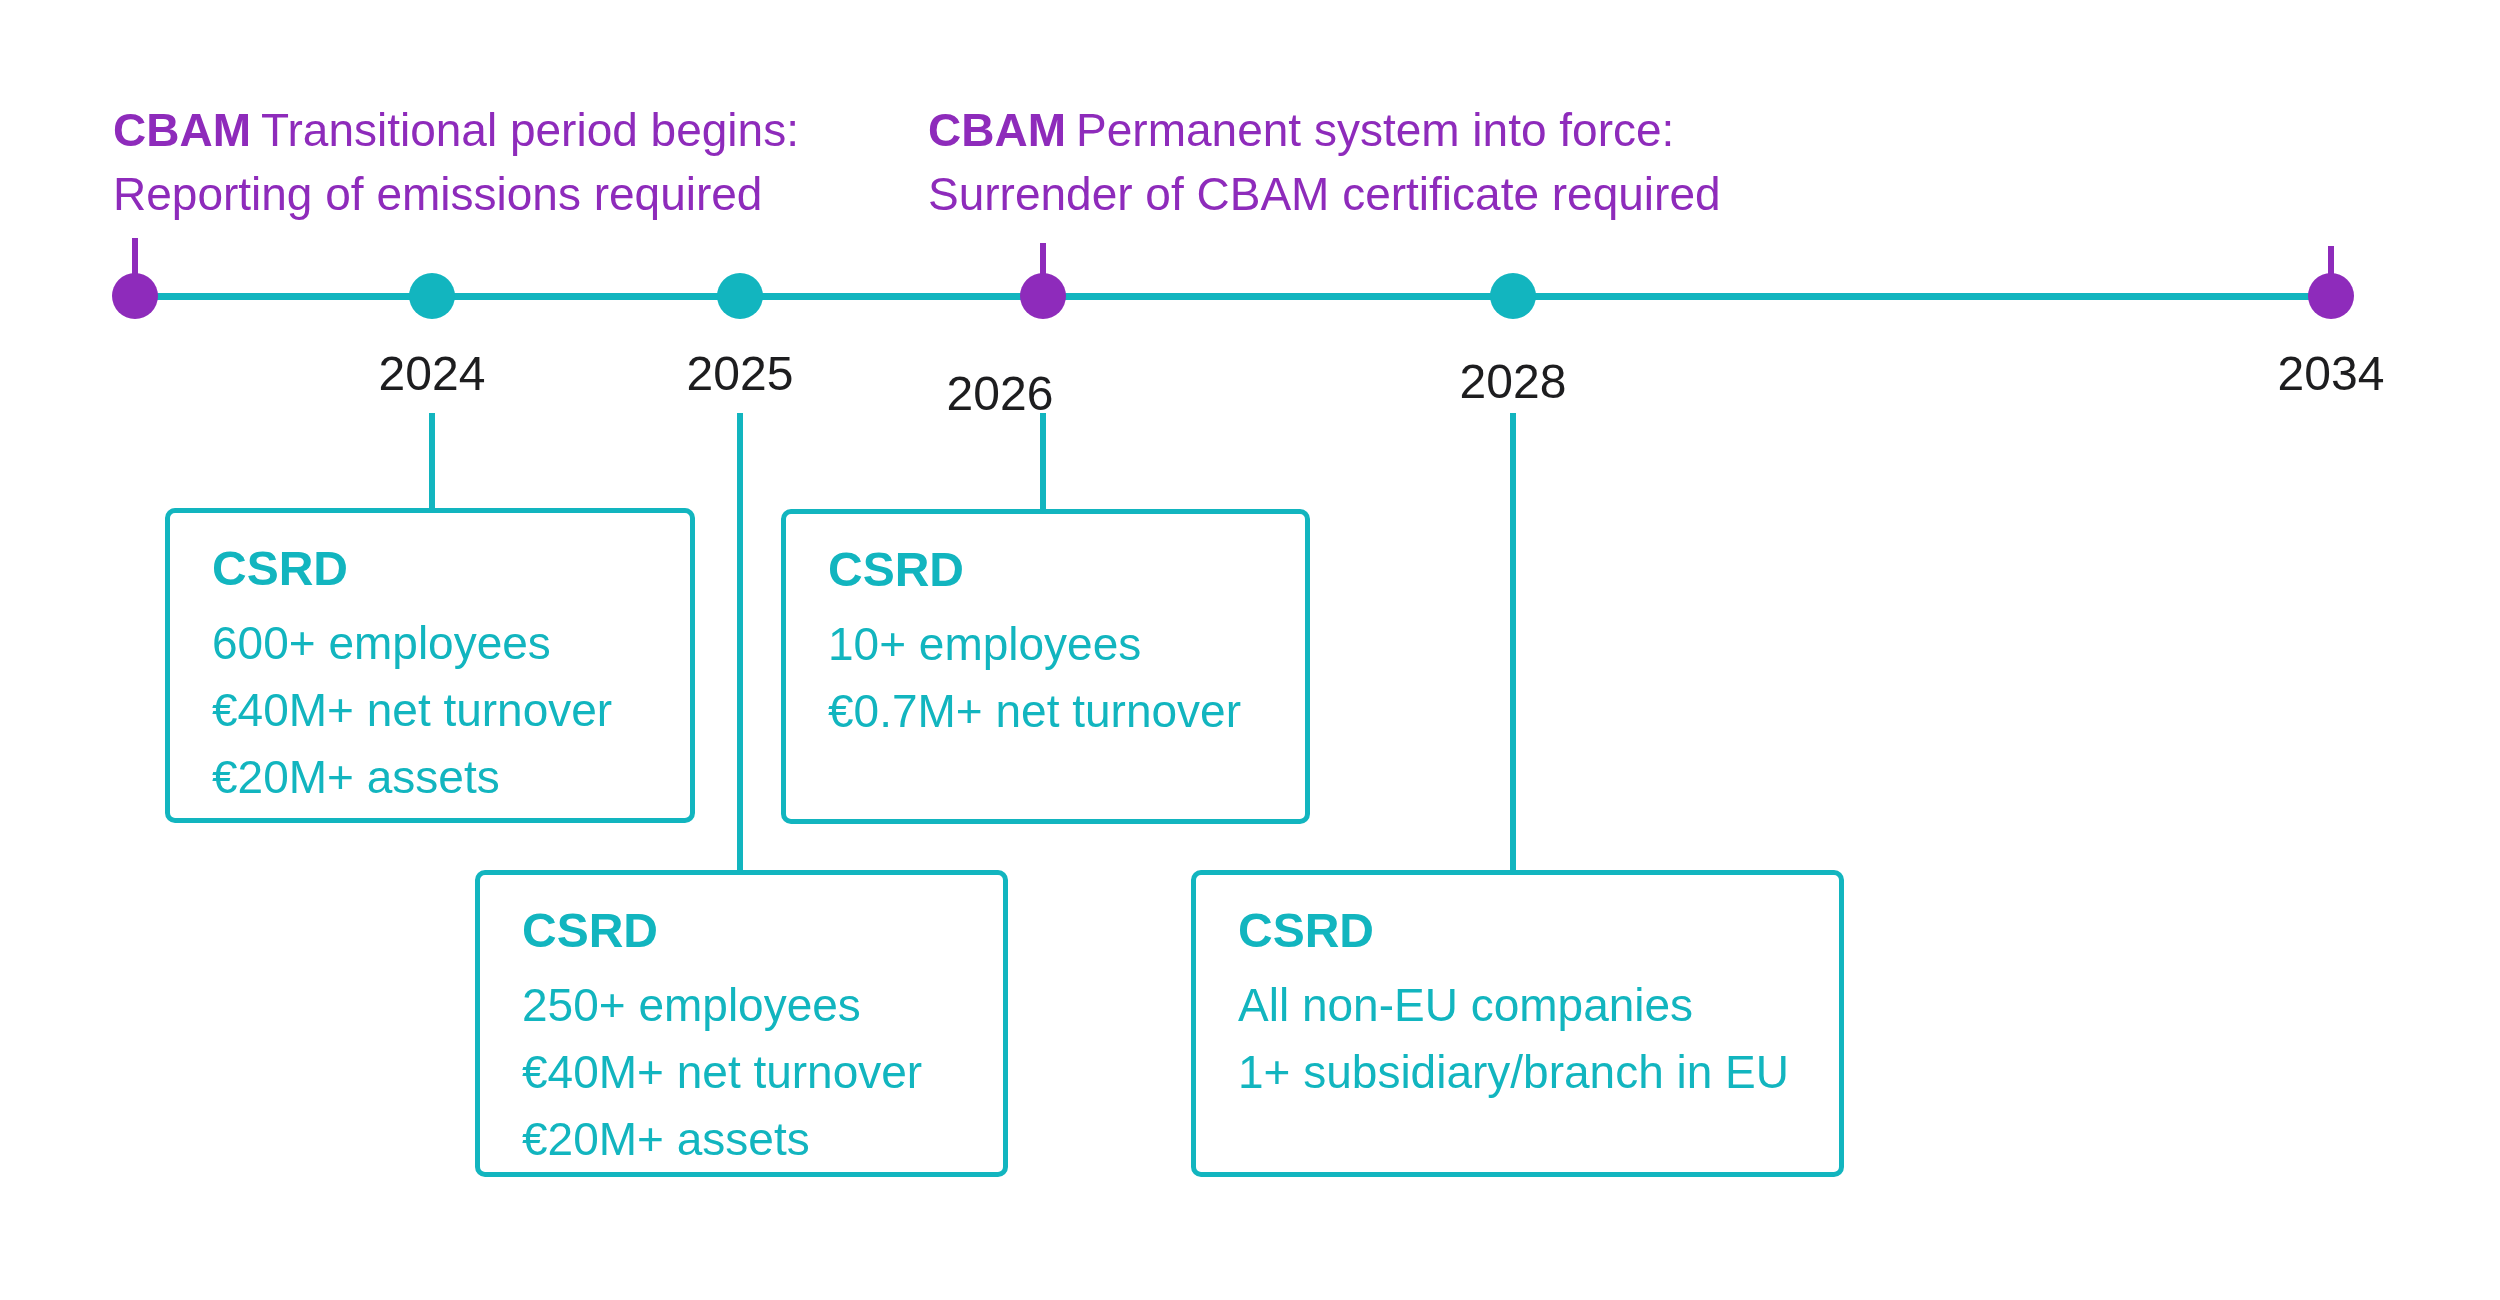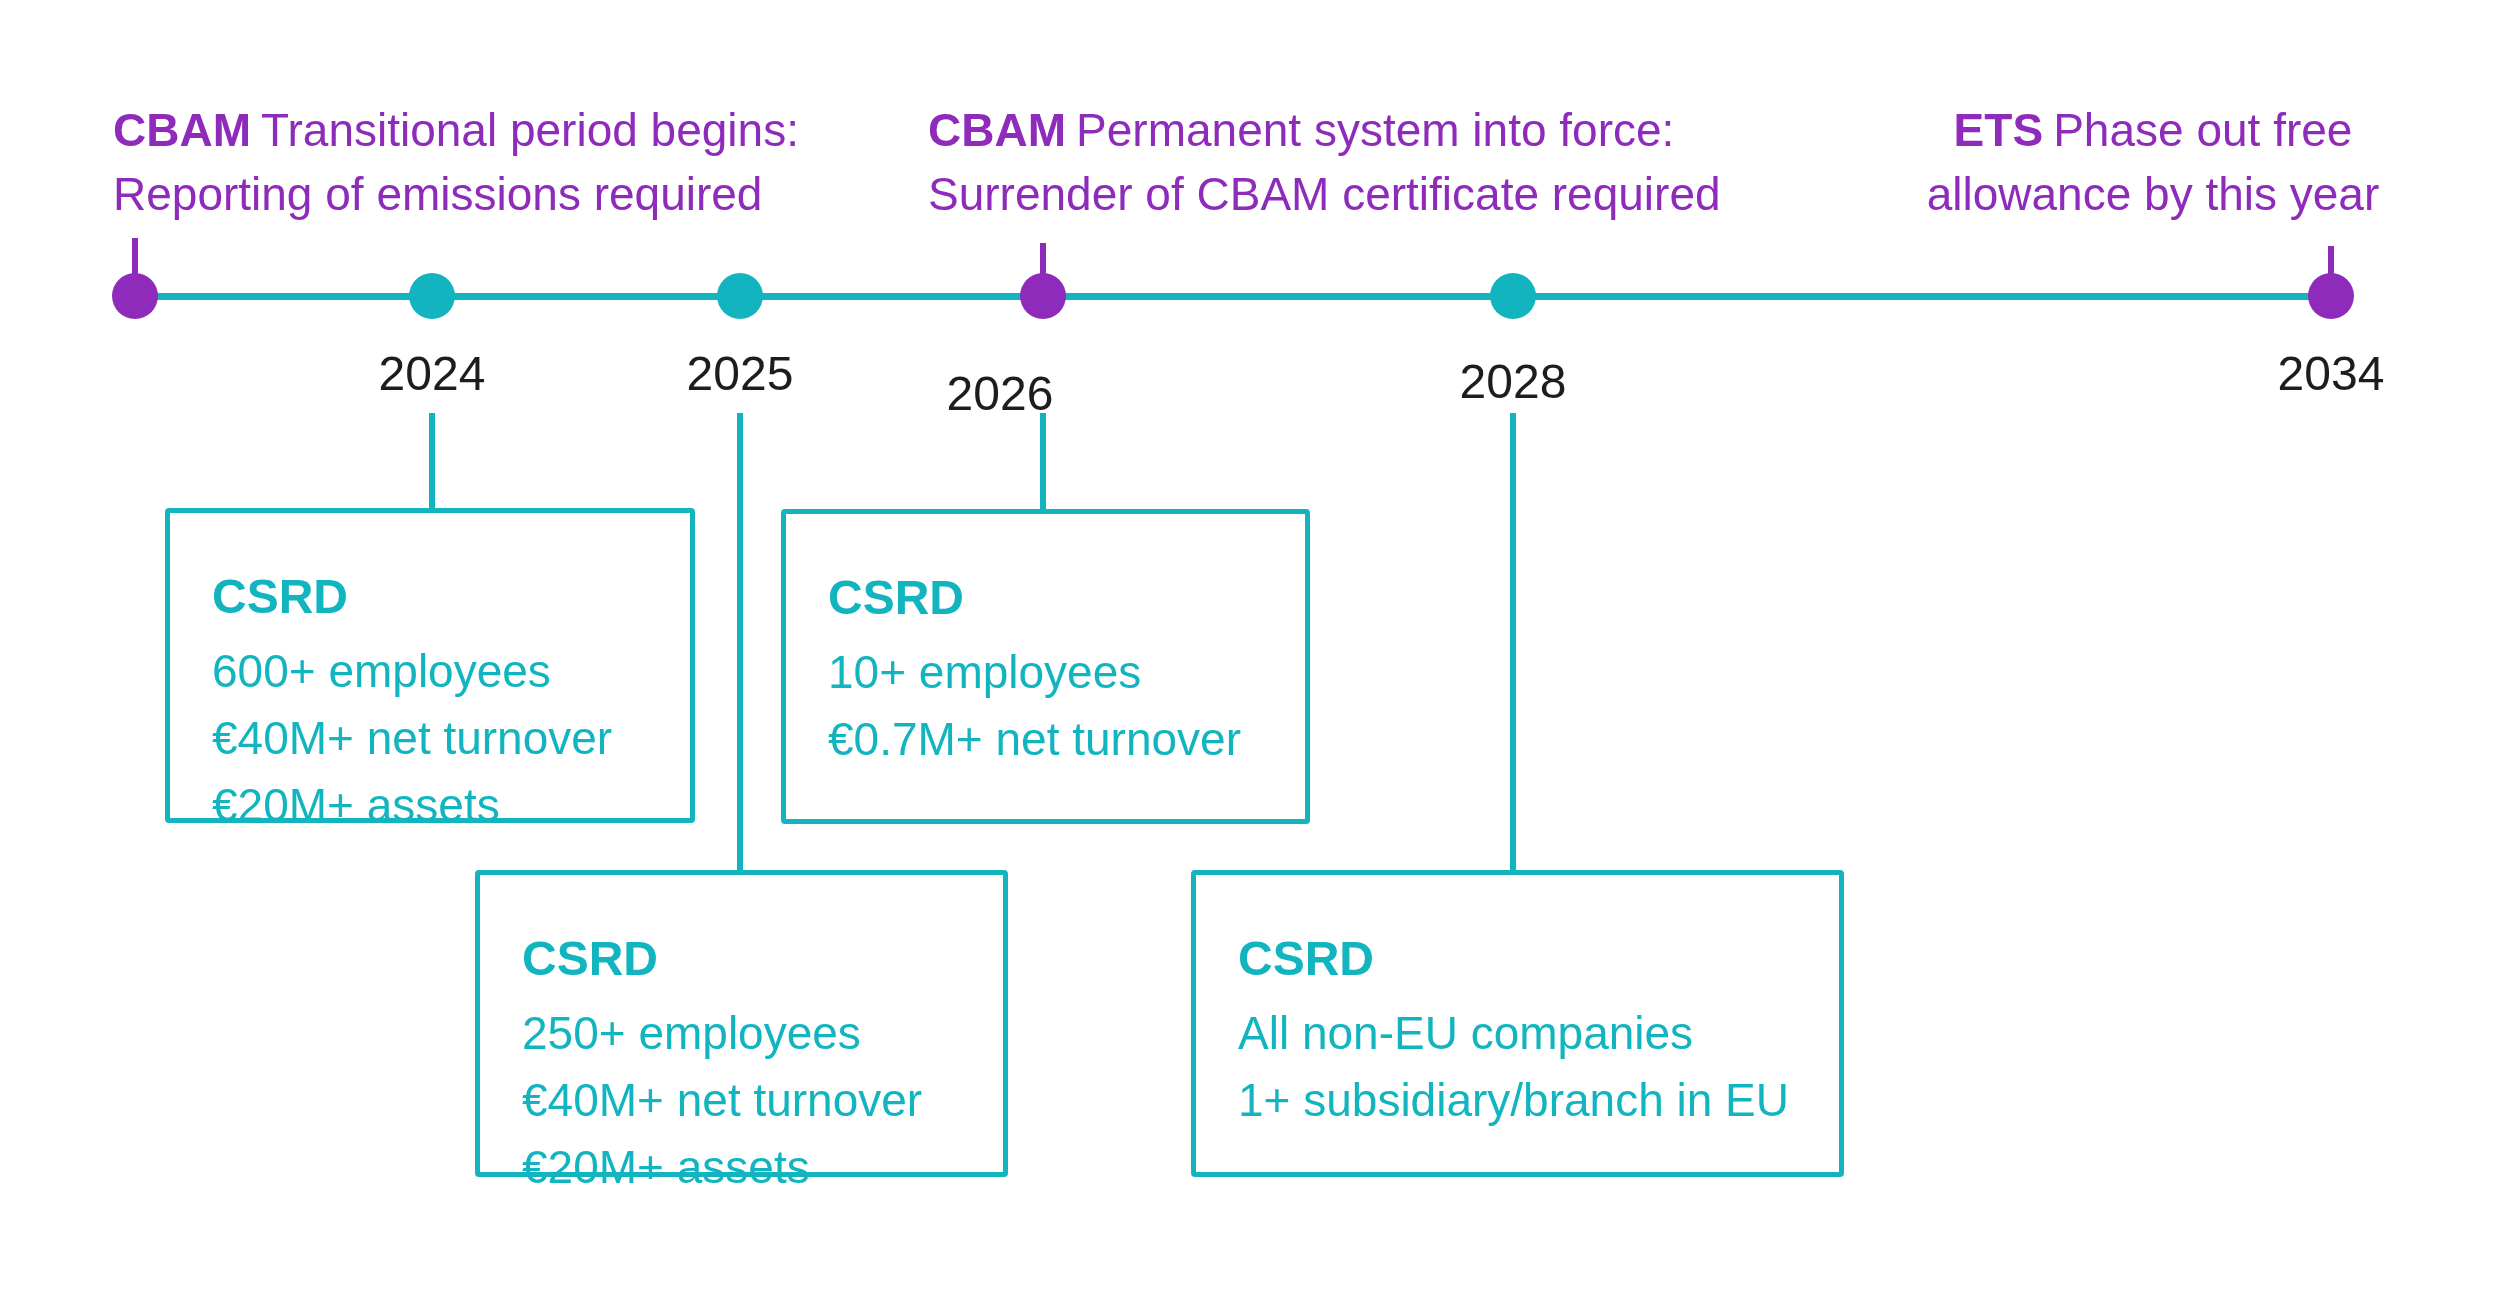--- a/index.html
+++ b/index.html
@@ -53,24 +53,24 @@
     text-align: center;
     font-size: 48px;
     color: var(--year-color);
     font-weight: 400;
   }
 
   
   .infobox {
     position: absolute;
     border: 5px solid var(--teal);
-    border-radius: 4px;
+    border-radius: 10px;
     background: var(--bg);
     color: var(--teal);
-    padding: 56px 30px 0 42px;
+    padding: 28px 30px 0 42px;
   }
   .infobox .title {
     font-size: 48px;
     font-weight: 700;
     margin-bottom: 14px;
   }
   .infobox .line {
     font-size: 46px;
     line-height: 67px;
     font-weight: 400;
@@ -85,24 +85,20 @@
   <div class="annotation" style="left:113px; top:98px;">
     <div><span class="bold">CBAM</span><span>Transitional period begins:</span></div>
     <div>Reporting of emissions required</div>
   </div>
 
   <div class="annotation" style="left:928px; top:98px;">
     <div><span class="bold">CBAM</span><span>Permanent system into force:</span></div>
     <div>Surrender of CBAM certificate required</div>
   </div>
 
-  <div class="annotation center-align" style="left:1878px; top:98px; width:550px;">
-    <div><span class="bold">ETS</span><span>Phase out free</span></div>
-    <div>allowance by this year</div>
-  </div>
 
   <div class="vline purple" style="left:132px; top:238px; height:62px;"></div>
   <div class="vline purple" style="left:1040px; top:243px; height:57px;"></div>
   <div class="vline purple" style="left:2328px; top:246px; height:54px;"></div>
 
   <div class="main-line" style="left:135px; top:293px; width:2196px;"></div>
 
   <div class="dot purple" style="left:112px; top:273px;"></div>
   <div class="dot teal" style="left:409px; top:273px;"></div>
   <div class="dot teal" style="left:717px; top:273px;"></div>

